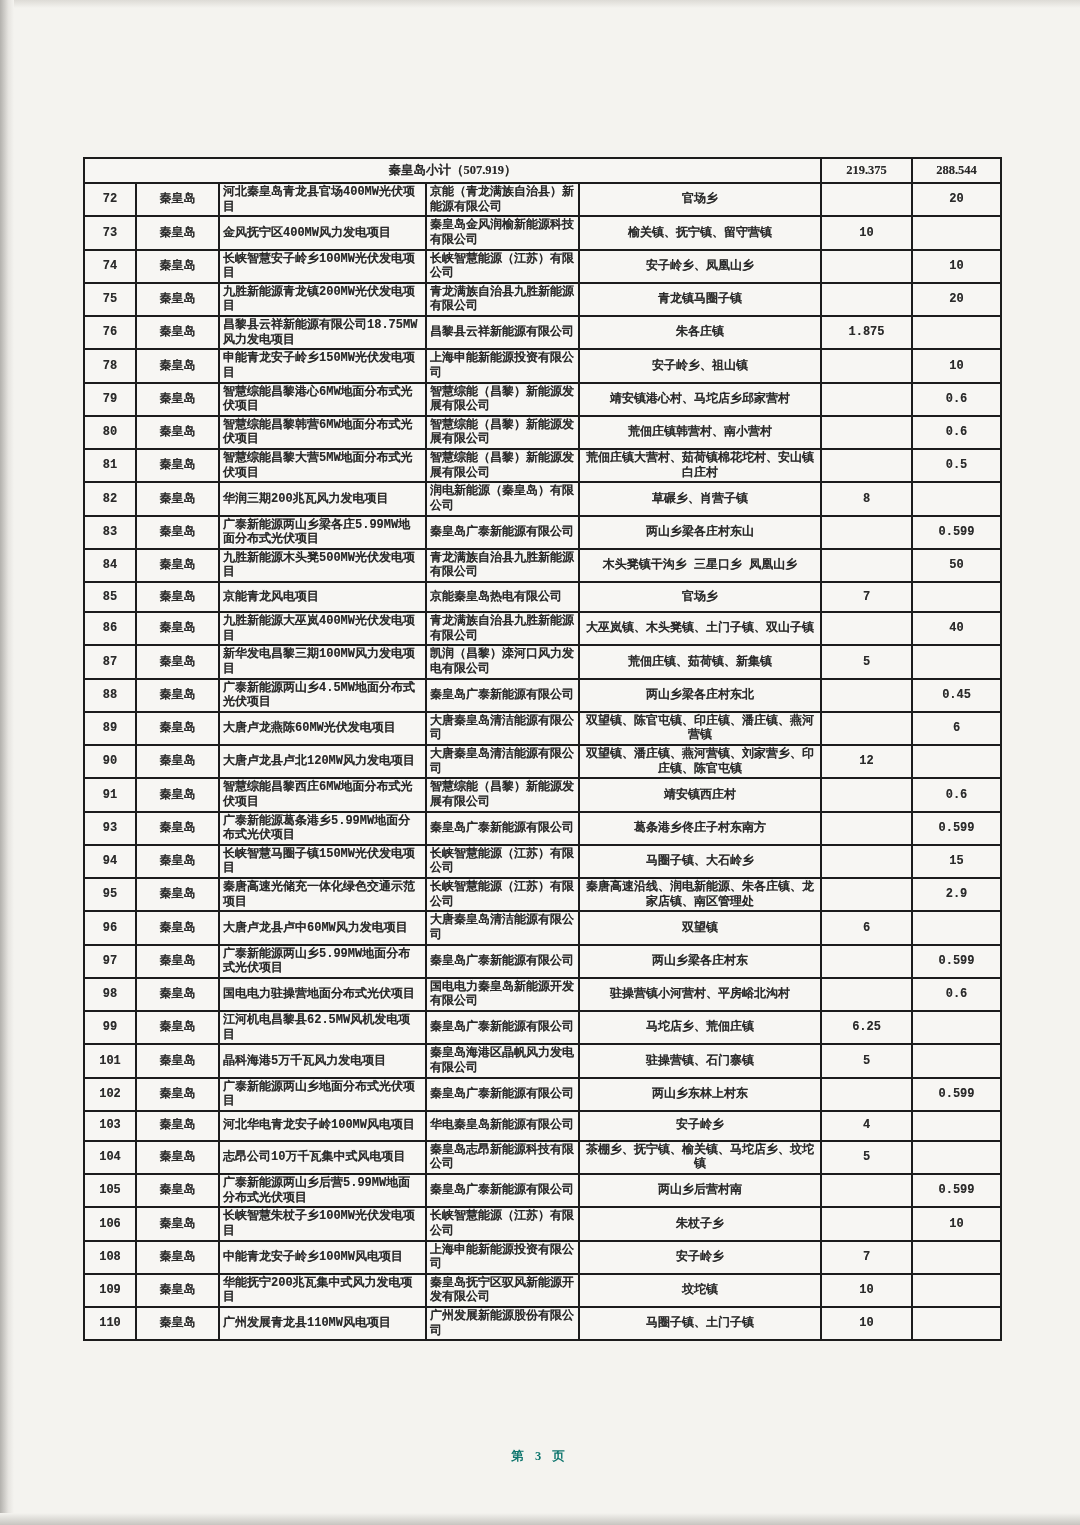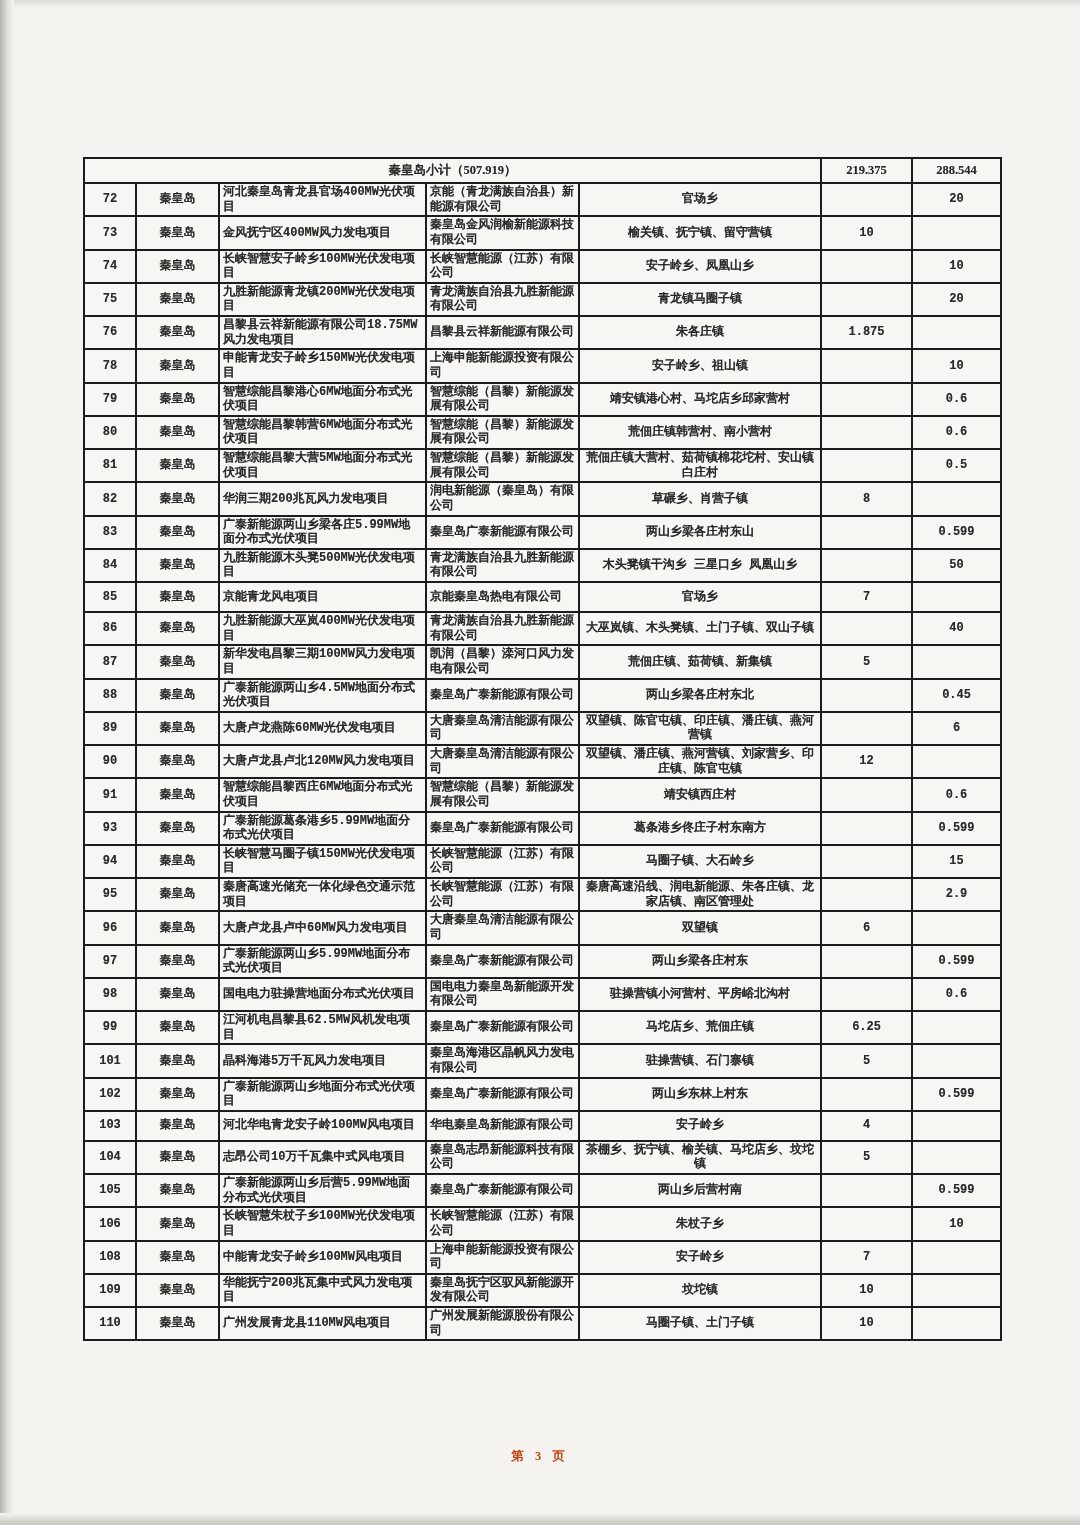--- a/index.html
+++ b/index.html
@@ -41,21 +41,21 @@
   }
   tr.summary-row { height:25px;padding-left:33px; }
   tr.summary-row td { text-align:center; font-size:12.5px; }
   tr.data-row { height:30px;font-family:Liberation Mono, monospace; }
   .c-no, .c-city { text-align:center; }
   .c-project, .c-company { text-align:left; }
   .c-location, .c-v1, .c-v2 { text-align:center; }
   .footer {
     position:absolute; left:0; top:1448px; width:100%;
     text-align:center;
-    font-size:12.5px; font-weight:bold; color:#c2410c;
+    font-size:12.5px; font-weight:bold; color:#0f766e;
     letter-spacing:4px;
   }
 </style>
 </head>
 <body>
 
 <div class="page">
   <div class="scan-top"></div>
   <div class="scan-left"></div>
   <div class="scan-bottom"></div>

